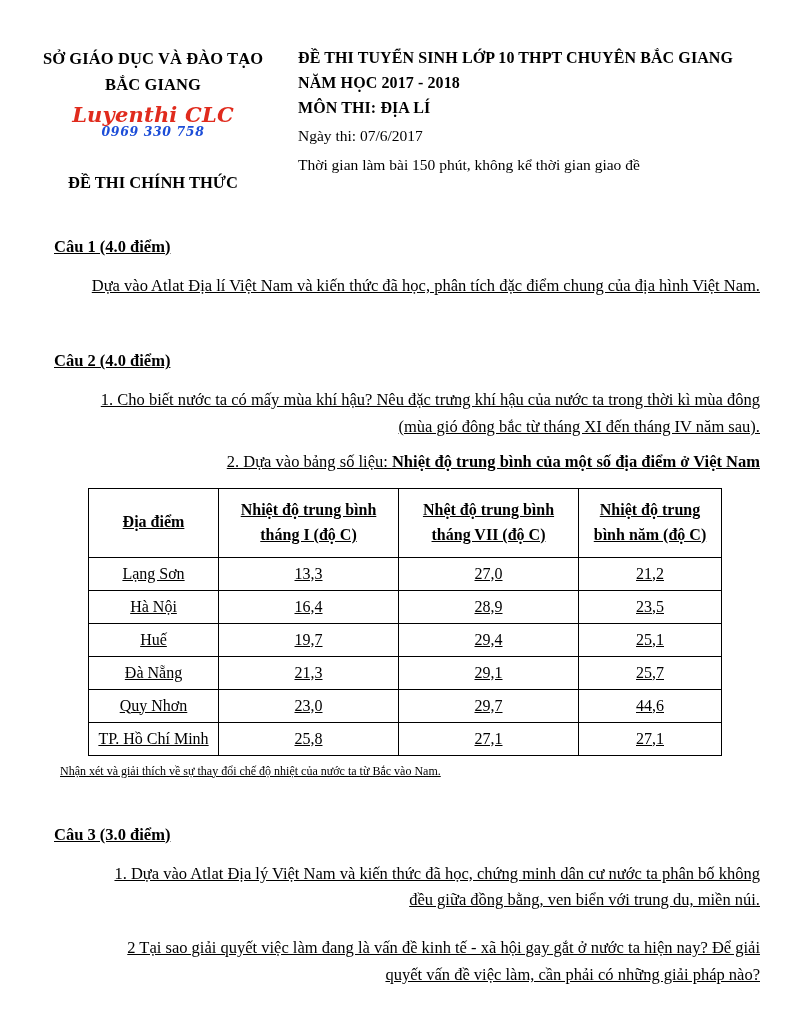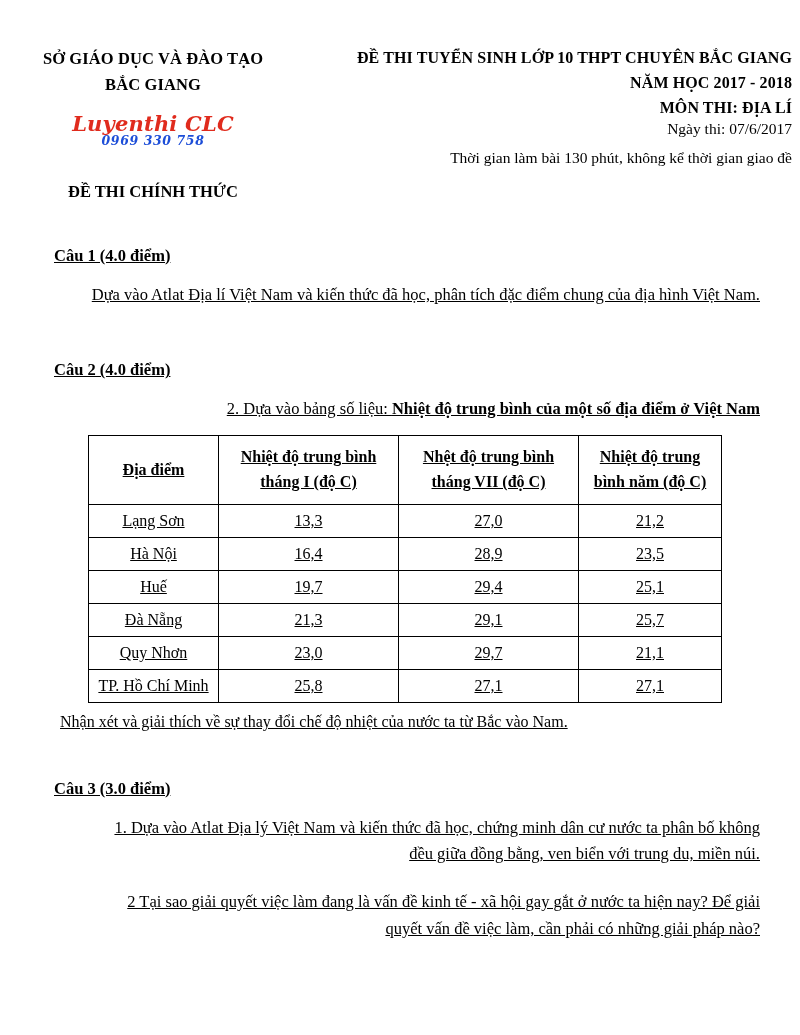--- a/index.html
+++ b/index.html
@@ -31,38 +31,38 @@
     align-items: flex-start;
     padding-top: 46px;
   }
   .hdr-left {
     width: 290px;
     margin-left: 8px;
     text-align: center;
   }
   .hdr-right {
     flex: 1;
-    text-align: right;
+    text-align: left;
     margin-right: 8px;
   }
 
   .hdr-line-bold {
     font-weight: bold;
     font-size: 16.5px;
     line-height: 1.55;
     letter-spacing: 0.1px;
     white-space: nowrap;
   }
   .hdr-line-bold.sm {
     font-size: 16px;
   }
 
   
   .logo-block {
-    margin-top: 16px;
+    margin-top: 7px;
     margin-bottom: 2px;
     text-align: center;
     line-height: 1;
   }
   .logo-main {
     font-family: "DejaVu Serif", "Liberation Serif", serif;
     font-weight: bold;
     font-style: italic;
     font-size: 21px;
     letter-spacing: 0.2px;
@@ -80,21 +80,21 @@
 
   .official-label {
     font-weight: bold;
     font-size: 16.5px;
     margin-top: 34px;
     white-space: nowrap;
   }
 
   .exam-date {
     font-size: 15.5px;
-    margin-top: 0;
+    margin-top: 7px;
   }
   .exam-duration {
     font-size: 15.5px;
     margin-top: 11px;
   }
 
   
   .content {
     padding: 0 40px 0 40px;
     margin-top: 44px;
@@ -149,21 +149,21 @@
     height: 30px;
     padding: 1px 4px;
     text-align: center;
   }
   col.c0 { width: 130px; }
   col.c1 { width: 180px; }
   col.c2 { width: 180px; }
   col.c3 { width: 143px; }
 
   .after-table {
-    font-size: 16px;
+    font-size: 12px;
     line-height: 1.6;
     margin: 6px 0 0 20px;
   }
 </style>
 </head>
 <body>
 
 <div class="page">
 
   <div class="doc-header">
@@ -178,36 +178,37 @@
       </div>
 
       <div class="official-label">ĐỀ THI CHÍNH THỨC</div>
     </div>
 
     <div class="hdr-right">
       <div class="hdr-line-bold sm">ĐỀ THI TUYỂN SINH LỚP 10 THPT CHUYÊN BẮC GIANG</div>
       <div class="hdr-line-bold sm">NĂM HỌC 2017 - 2018</div>
       <div class="hdr-line-bold sm">MÔN THI: ĐỊA LÍ</div>
       <div class="exam-date">Ngày thi: 07/6/2017</div>
-      <div class="exam-duration">Thời gian làm bài 130 phút, không kể thời gian giao đề</div>
+      <div class="exam-duration">Thời gian làm bài 150 phút, không kể thời gian giao đề</div>
     </div>
 
   </div>
 
   <div class="content">
 
     <div>
       <div class="q-title">Câu 1 (4.0 điểm)</div>
       <p class="para">Dựa vào Atlat Địa lí Việt Nam và kiến thức đã học, phân tích đặc điểm chung của địa hình Việt Nam.</p>
     </div>
 
     <div class="spacer-lg"></div>
 
     <div>
       <div class="q-title">Câu 2 (4.0 điểm)</div>
+      <p class="para">1. Cho biết nước ta có mấy mùa khí hậu? Nêu đặc trưng khí hậu của nước ta trong thời kì mùa đông (mùa gió đông bắc từ tháng XI đến tháng IV năm sau).</p>
 
       <p class="para"><span>2. Dựa vào bảng số liệu: </span><b>Nhiệt độ trung bình của một số địa điểm ở Việt Nam</b></p>
 
       <div class="table-wrap">
         <table class="data-table">
           <colgroup>
             <col class="c0">
               <col class="c1">
               <col class="c2">
               <col class="c3">
@@ -253,21 +254,21 @@
             <tr>
               <td>Đà Nẵng</td>
               <td>21,3</td>
               <td>29,1</td>
               <td>25,7</td>
             </tr>
             <tr>
               <td>Quy Nhơn</td>
               <td>23,0</td>
               <td>29,7</td>
-              <td>21,1</td>
+              <td>44,6</td>
             </tr>
             <tr>
               <td>TP. Hồ Chí Minh</td>
               <td>25,8</td>
               <td>27,1</td>
               <td>27,1</td>
             </tr>
           </tbody>
         </table>
       </div>

